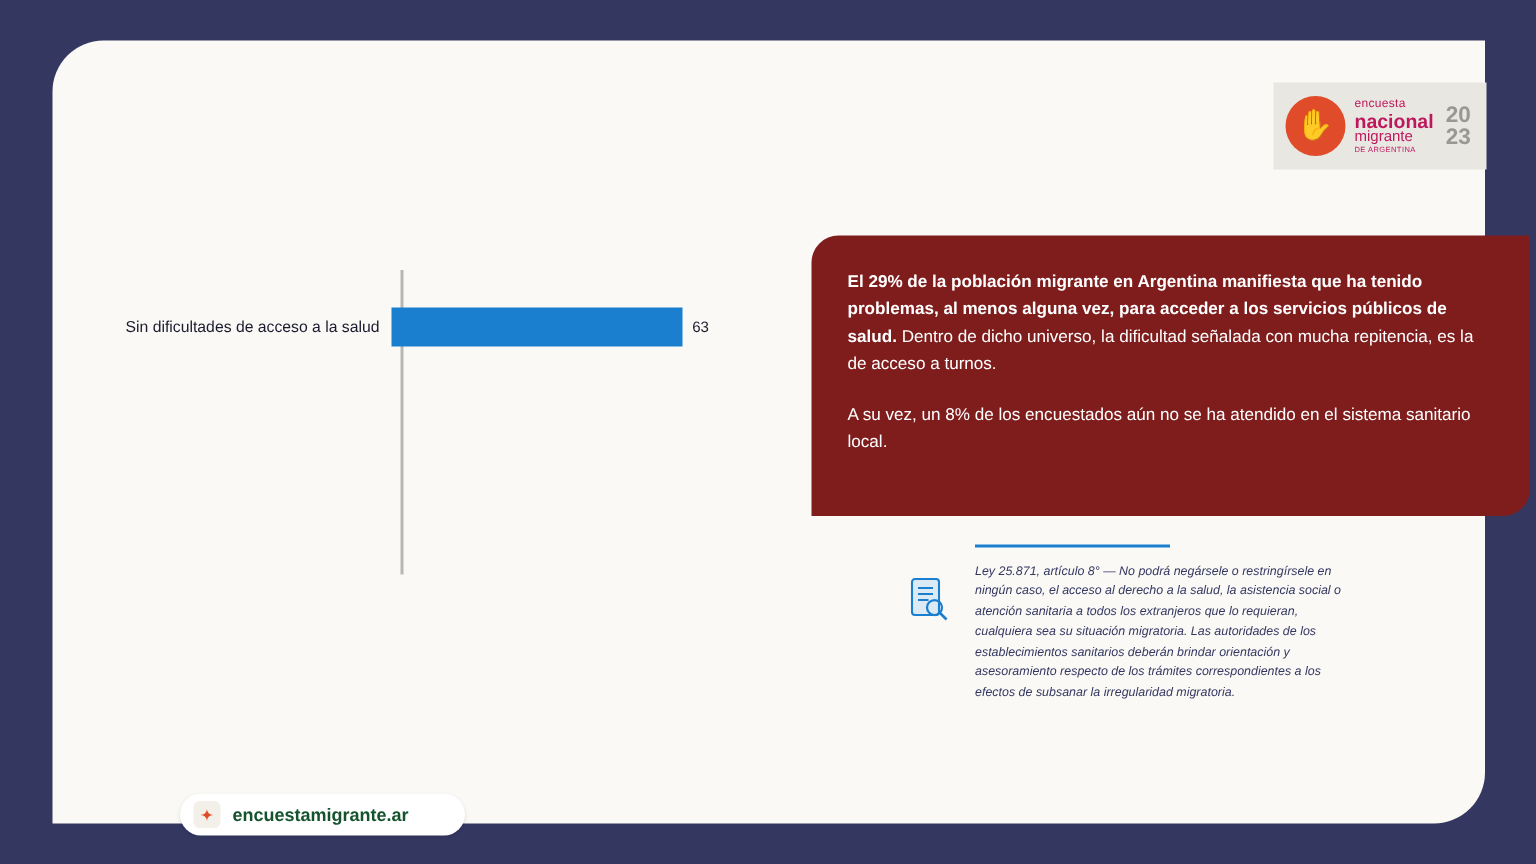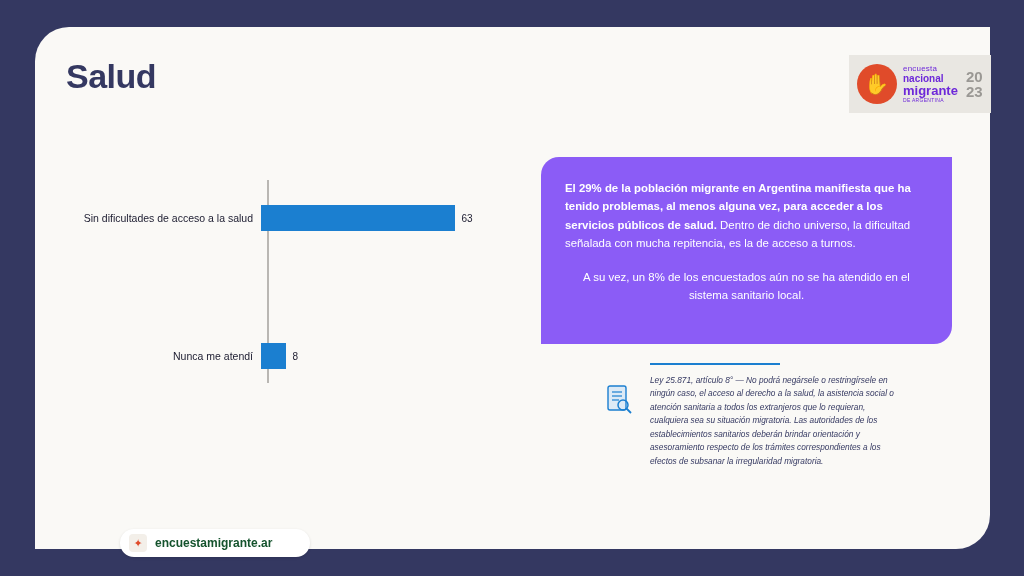--- a/index.html
+++ b/index.html
@@ -62,25 +62,25 @@
     flex: 0 0 auto;
   }
   .logo-hand {
     font-size: 20px;
     line-height: 1;
     color: #FAF9F6;
   }
   .logo-text {
     margin-left: 6px;
     line-height: 1.05;
-    color: #6d28d9;
+    color: #be185d;
   }
   .logo-text .l1 { font-size: 8px; letter-spacing: .2px;}
-  .logo-text .l2 { font-size: 10px; font-weight: bold; }
-  .logo-text .l3 { font-size: 13px; font-weight: bold; }
+  .logo-text .l2 { font-size: 13px; font-weight: bold; }
+  .logo-text .l3 { font-size: 10px; font-weight: normal; }
   .logo-text .l4 { font-size: 5px; letter-spacing: .3px; }
   .logo-year {
     margin-left: 8px;
     color: #9A9894;
     font-size: 15px;
     font-weight: bold;
     line-height: 1.0;
     text-align: center;
   }
   
@@ -165,34 +165,34 @@
     margin-left: 8px;
     font-size: 12px;
     color: #14532d;
     font-weight: 700;
   }
   
   .panel {
     position: absolute;
     left: 541px;
     top: 157px;
-    width: 411px;
+    width: 479px;
     height: 187px;
-    background: #8b5cf6;
+    background: #7f1d1d;
     border-radius: 18px 0 18px 0;
     padding: 22px 24px;
     box-sizing: border-box;
     color: #FFFFFF;
   }
   .panel p {
     margin: 0;
     font-size: 11.4px;
     line-height: 1.62;
   }
-  .panel p.second { margin-top: 15px; text-align: center; }
+  .panel p.second { margin-top: 15px; }
   .panel b { font-weight: bold; }
   
   .law {
     position: absolute;
     left: 650px;
     top: 363px;
     width: 248px;
   }
   .law-rule {
     width: 130px;
@@ -215,21 +215,20 @@
     height: 30px;
   }
 </style>
 </head>
 <body>
 
 <div id="slide">
 
   <div class="card"></div>
 
-  <div class="title">Salud</div>
 
   <div class="logo-box">
     <div class="logo-circle">
       <span class="logo-hand">✋</span>
     </div>
     <div class="logo-text">
       <div class="l1">encuesta</div>
       <div class="l2">nacional</div>
       <div class="l3">migrante</div>
       <div class="l4">DE ARGENTINA</div>
@@ -243,25 +242,20 @@
   <div class="chart">
     <div class="axis-line"></div>
 
     <div class="bar-row" style="top:25px;">
       <div class="bar-label">Sin dificultades de acceso a la salud</div>
       <div class="bar" id="bar0" style="width: 193.5px;"></div>
       <div class="bar-value">63</div>
     </div>
 
 
-    <div class="bar-row" style="top:163px;">
-      <div class="bar-label">Nunca me atendí</div>
-      <div class="bar" id="bar2" style="width: 24.5714px;"></div>
-      <div class="bar-value">8</div>
-    </div>
   </div>
 
 
   <div class="footer-pill">
     <div class="footer-logo">✦</div>
     <div class="footer-text">encuestamigrante.ar</div>
   </div>
 
   <div class="panel">
     <p><b>El 29% de la población migrante en Argentina manifiesta que ha tenido problemas, al menos alguna vez, para acceder a los servicios públicos de salud.</b><span> Dentro de dicho universo, la dificultad señalada con mucha repitencia, es la de acceso a turnos.</span></p>

